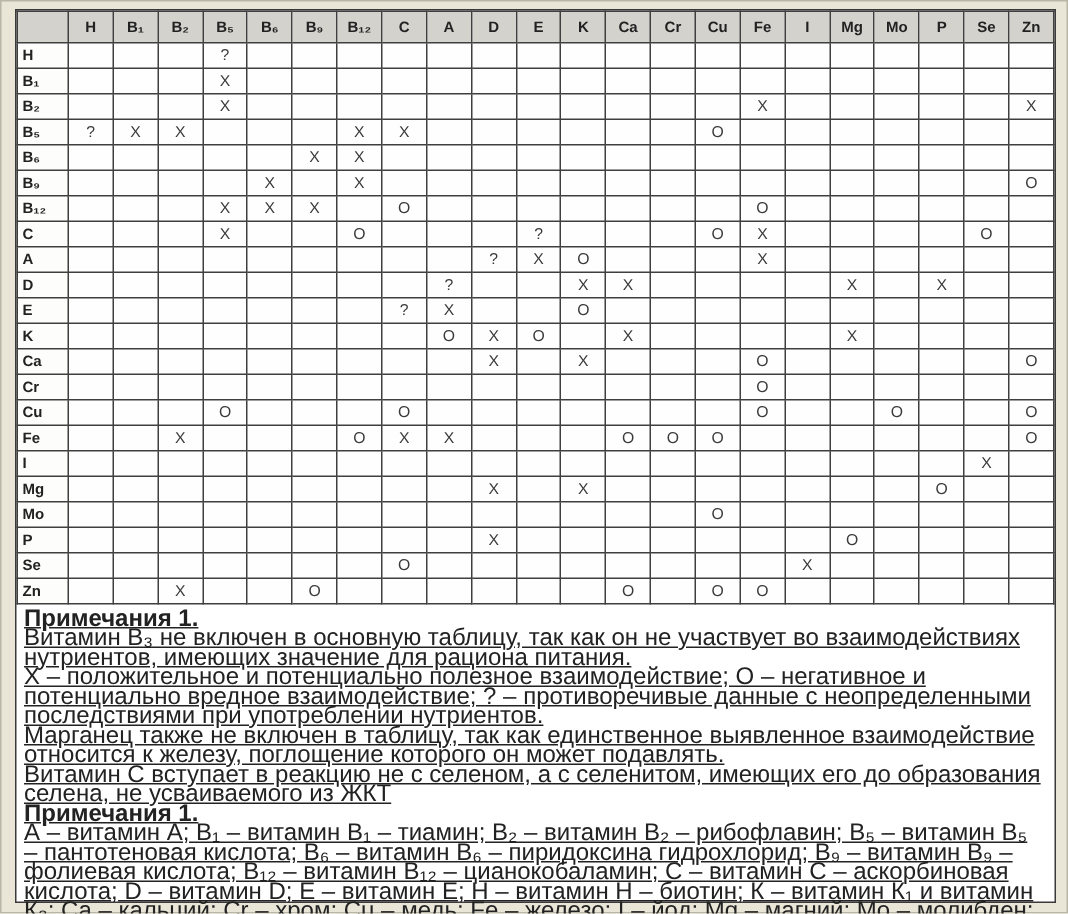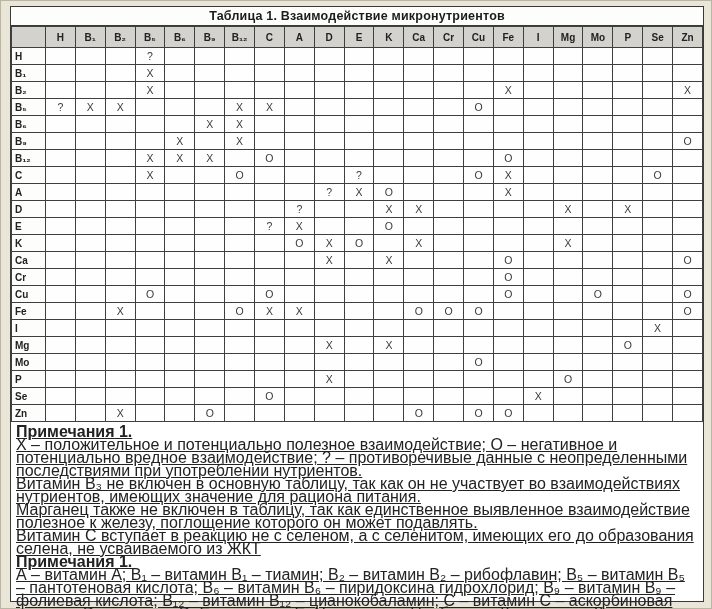--- a/index.html
+++ b/index.html
@@ -57,21 +57,20 @@
   }
   .notes .nt{font-weight:bold;}
   .notes .nl{font-weight:normal;}
 </style>
 </head>
 <body>
 
 <div class="page">
   <div class="outer">
 
-    <div class="title">Таблица 1. Взаимодействие микронутриентов</div>
 
     <table class="grid">
       <thead>
         <tr id="head-row">
             <th class="corner"></th>
             <th>H</th>
             <th>B₁</th>
             <th>B₂</th>
             <th>B₅</th>
             <th>B₆</th>
@@ -643,22 +642,22 @@
             <td></td>
             <td></td>
             <td></td>
             <td></td>
           </tr>
         </tbody>
     </table>
 
     <div class="notes">
       <div class="nt">Примечания 1.</div>
+      <div class="nl">Витамин B₃ не включен в основную таблицу, так как он не участвует во взаимодействиях нутриентов, имеющих значение для рациона питания.</div>
       <div class="nl">X – положительное и потенциально полезное взаимодействие; О – негативное и потенциально вредное взаимодействие; ? – противоречивые данные с неопределенными последствиями при употреблении нутриентов.</div>
-      <div class="nl">Витамин B₃ не включен в основную таблицу, так как он не участвует во взаимодействиях нутриентов, имеющих значение для рациона питания.</div>
-      <div class="nl">Марганец также не включен в таблицу, так как единственное выявленное взаимодействие полезное к железу, поглощение которого он может подавлять.</div>
+      <div class="nl">Марганец также не включен в таблицу, так как единственное выявленное взаимодействие относится к железу, поглощение которого он может подавлять.</div>
       <div class="nl">Витамин С вступает в реакцию не с селеном, а с селенитом, имеющих его до образования селена, не усваиваемого из ЖКТ</div>
       <div class="nt">Примечания 1.</div>
       <div class="nl">А – витамин А; B₁ – витамин B₁ – тиамин; B₂ – витамин B₂ – рибофлавин; B₅ – витамин B₅ – пантотеновая кислота; B₆ – витамин B₆ – пиридоксина гидрохлорид; B₉ – витамин B₉ – фолиевая кислота; B₁₂ – витамин B₁₂ – цианокобаламин; С – витамин С – аскорбиновая кислота; D – витамин D; Е – витамин Е; Н – витамин Н – биотин; К – витамин К₁ и витамин К₃; Ca – кальций; Cr – хром; Cu – медь; Fe – железо; I – йод; Mg – магний; Mo – молибден; P – фосфор; Se – селен; Zn – цинк</div>
     </div>
 
   </div>
 </div>
 
 </body></html>

